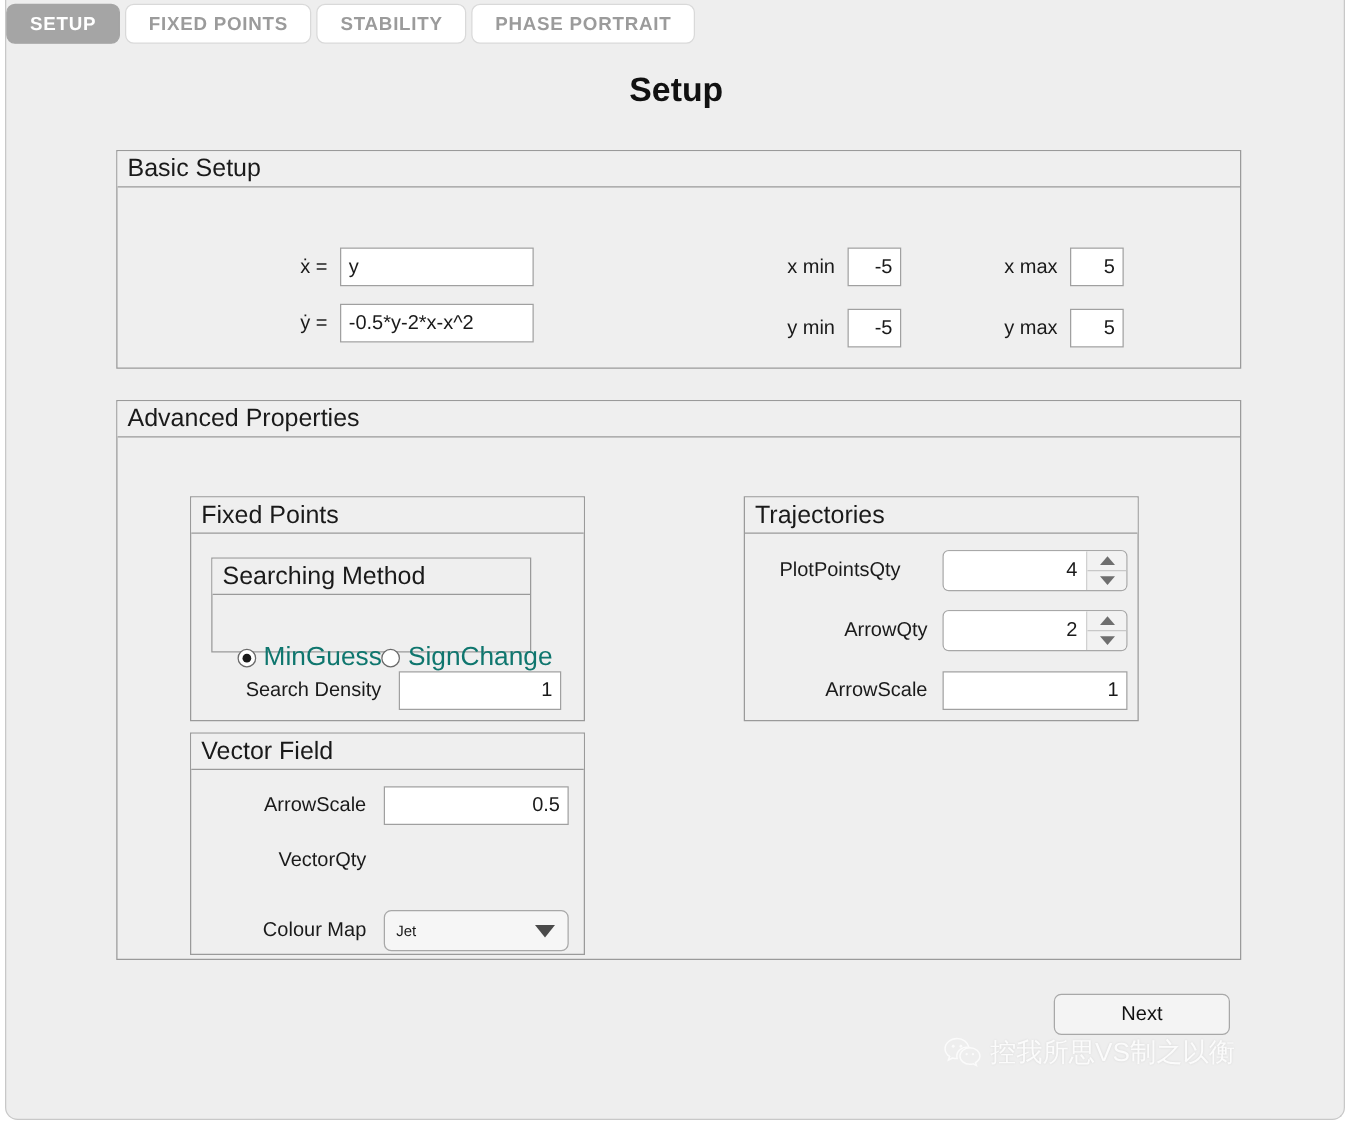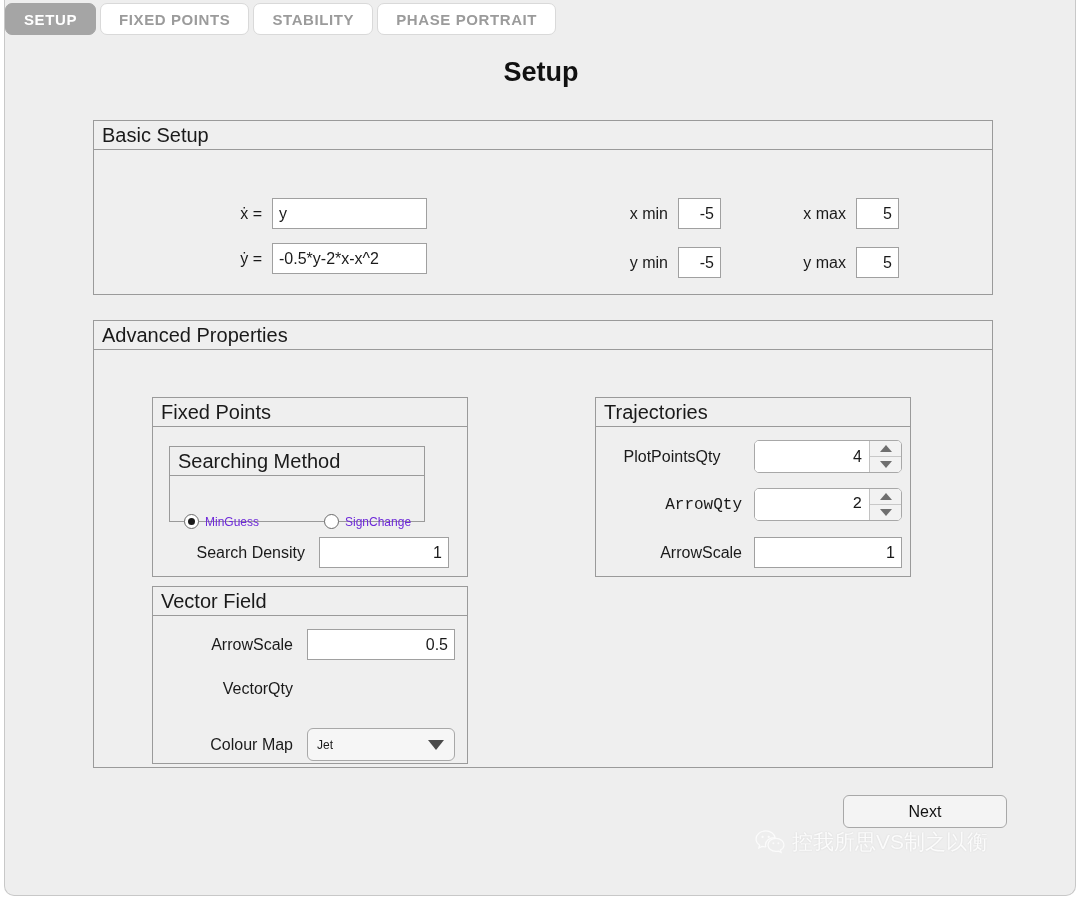--- a/index.html
+++ b/index.html
@@ -211,22 +211,23 @@
     left: 14px;
     top: 38px;
     width: 258px;
     display: flex;
     align-items: center;
   }
   .radio-item {
     display: flex;
     align-items: center;
     cursor: pointer;
-    font-size: 12px;
-    color: #6d28d9;
+    font-size: 21px;
+    color: #0f766e;
+    justify-content: flex-end;
   }
   .radio-mark {
     width: 15px;
     height: 15px;
     border-radius: 50%;
     border: 1px solid #6a6a6a;
     background: #ffffff;
     margin-right: 6px;
     position: relative;
     box-sizing: border-box;
@@ -239,21 +240,21 @@
     width: 7px; height: 7px;
     border-radius: 50%;
     background: #1a1a1a;
   }
 
   
   .next-button {
     position: absolute;
     left: 838px;
     top: 795px;
-    width: 164px;
+    width: 141px;
     height: 33px;
     background: #f4f4f4;
     border: 1px solid #a8a8a8;
     border-radius: 6px;
     box-sizing: border-box;
     font-size: 16px;
     color: #111111;
     display: flex;
     align-items: center;
     justify-content: center;
@@ -403,21 +404,21 @@
                 <div class="sp-btn up">
                     <span class="tri-up"></span>
                   </div>
                 <div class="sp-btn down">
                     <span class="tri-down"></span>
                   </div>
               </div>
             </div>
           </div>
 
-          <div class="row" style="left:6px; top:61px;font-family:Liberation Mono, monospace;">
+          <div class="row" style="left:6px; top:61px;">
             <div class="lbl" style="width:140px;">ArrowQty</div>
             <div class="spinner" style="width:148px; margin-left:12px;">
               <div class="sp-field">2</div>
               <div class="sp-buttons">
                 <div class="sp-btn up">
                     <span class="tri-up"></span>
                   </div>
                 <div class="sp-btn down">
                     <span class="tri-down"></span>
                   </div>

